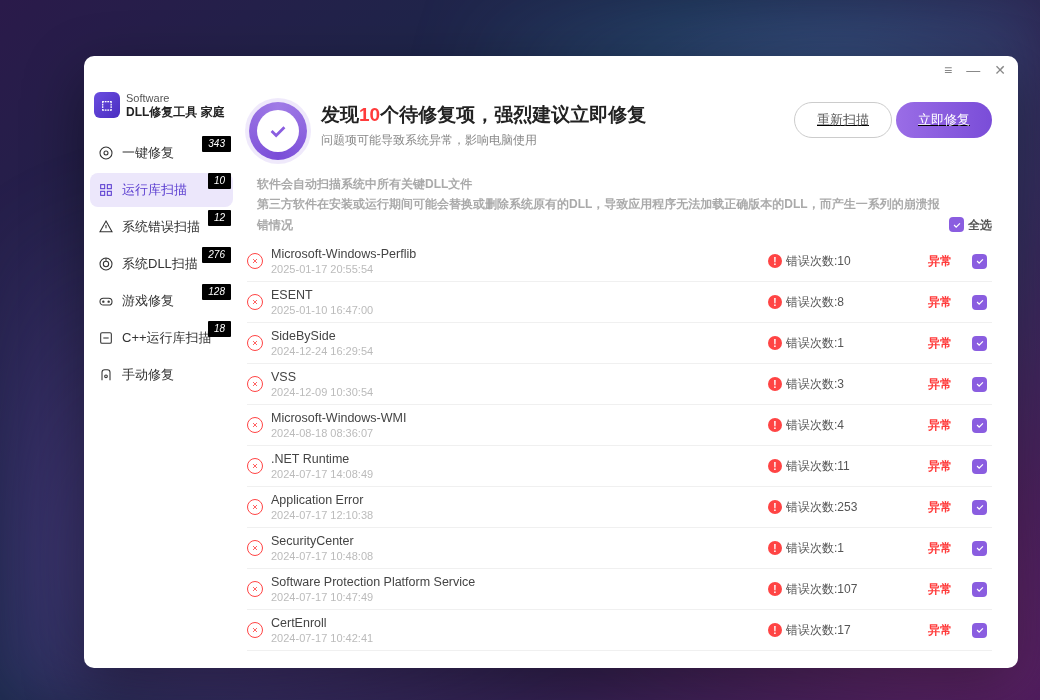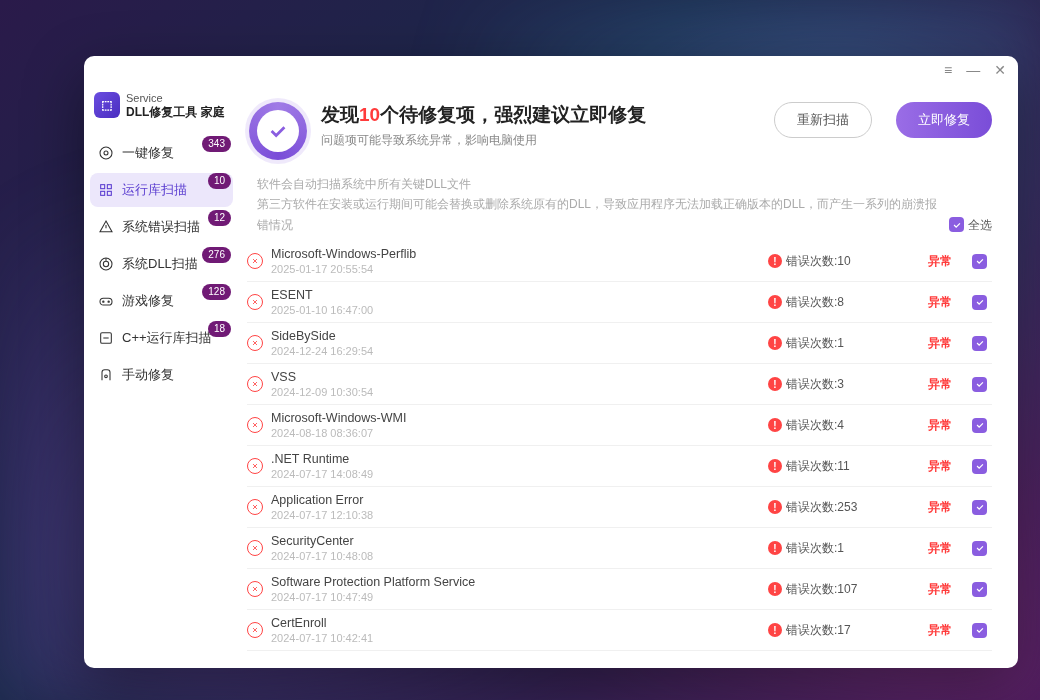--- a/index.html
+++ b/index.html
@@ -43,49 +43,50 @@
 .nav-item {
   display: flex; align-items: center; gap: 8px;
   padding: 8px 8px; border-radius: 8px; font-size: 13px;
   color: #333; cursor: pointer; position: relative; margin-bottom: 3px;
 }
 .nav-item.active { background: #ece7fb; color: #5a3dd0; }
 .nav-icon { width: 16px; height: 16px; display:flex; align-items:center; justify-content:center; }
 .nav-icon svg { width: 16px; height: 16px; stroke: currentColor; fill: none; stroke-width: 1.6; }
 .badge {
   position: absolute; right: 2px; top: 0;
-  background: #701a75; color: #fff; font-size: 10px;
-  border-radius: 8px; padding: 1px 6px; min-width: 18px; text-align: center;
+  background: #000000; color: #fff; font-size: 10px;
+  border-radius: 1px; padding: 1px 6px; min-width: 18px; text-align: center;
   line-height: 14px;
+  font-style: italic;
 }
 .main { flex: 1; display: flex; flex-direction: column; overflow: hidden; padding-right: 8px; }
 .header-row { display: flex; align-items: flex-start; padding: 18px 18px 14px 10px; gap: 14px; }
 .status-circle {
   width: 58px; height: 58px; border-radius: 50%;
   background: conic-gradient(#a07be6, #7a4dd8, #a07be6);
   display: flex; align-items: center; justify-content: center;
   box-shadow: 0 0 0 4px rgba(150,110,230,0.15);
 }
 .status-circle-inner {
   width: 42px; height: 42px; border-radius: 50%; background: #fff;
   display: flex; align-items: center; justify-content: center;
 }
 .status-circle-inner svg { width: 22px; height: 22px; stroke: #8a5de0; stroke-width: 3; fill: none; }
 .header-text { flex: 1; }
 .header-title { font-size: 19px; font-weight: 600; color: #222; }
 .header-title .hl { color: #ff3b3b; }
 .header-sub { font-size: 12px; color: #888; margin-top: 4px; }
-.header-btns { display: flex; gap: 24px; }
+.header-btns { display: flex; gap: 4px; text-decoration: underline; }
 .btn {
   padding: 8px 22px; border-radius: 20px; font-size: 13px; cursor: pointer;
   border: none;
 }
 .btn-outline { background: #fff; color: #555; border: 1px solid #ccc; }
 .btn-primary { background: linear-gradient(90deg,#9a6de6,#7a4dd8); color: #fff; }
-.desc-block { padding: 0 18px 6px 18px; font-size: 12px; color: #aaa; line-height: 1.7; display:flex; align-items:flex-end; }
+.desc-block { padding: 0 18px 6px 18px; font-size: 12px; color: #aaa; line-height: 1.7; display:flex; align-items:flex-end;font-weight:bold; }
 .desc-text { flex: 1; }
 .select-all { display: flex; align-items: center; gap: 4px; color: #555; font-size: 12px; }
 .checkbox {
   width: 15px; height: 15px; border-radius: 4px; background: #8a5de0;
   display: flex; align-items: center; justify-content: center;
 }
 .checkbox svg { width: 10px; height: 10px; stroke: #fff; stroke-width: 3; fill: none; }
 .list { flex: 1; overflow: auto; padding: 0 18px 10px 8px; }
 .row {
   display: flex; align-items: center; padding: 6px 0;
@@ -115,21 +116,21 @@
   <div class="titlebar">
     <span>≡</span>
     <span>—</span>
     <span>✕</span>
   </div>
   <div class="app-body">
     <div class="sidebar">
       <div class="brand">
         <div class="brand-icon">⬚</div>
         <div class="brand-text">
-          <span class="brand-title">Service</span>
+          <span class="brand-title">Software</span>
           <span class="brand-sub">DLL修复工具 家庭</span>
         </div>
       </div>
       <div id="nav">
           <div class="nav-item">
             <span class="nav-icon">
               <svg viewBox="0 0 24 24">
                 <circle cx="12" cy="12" r="9"></circle>
                 <circle cx="12" cy="12" r="3"></circle>
               </svg>

